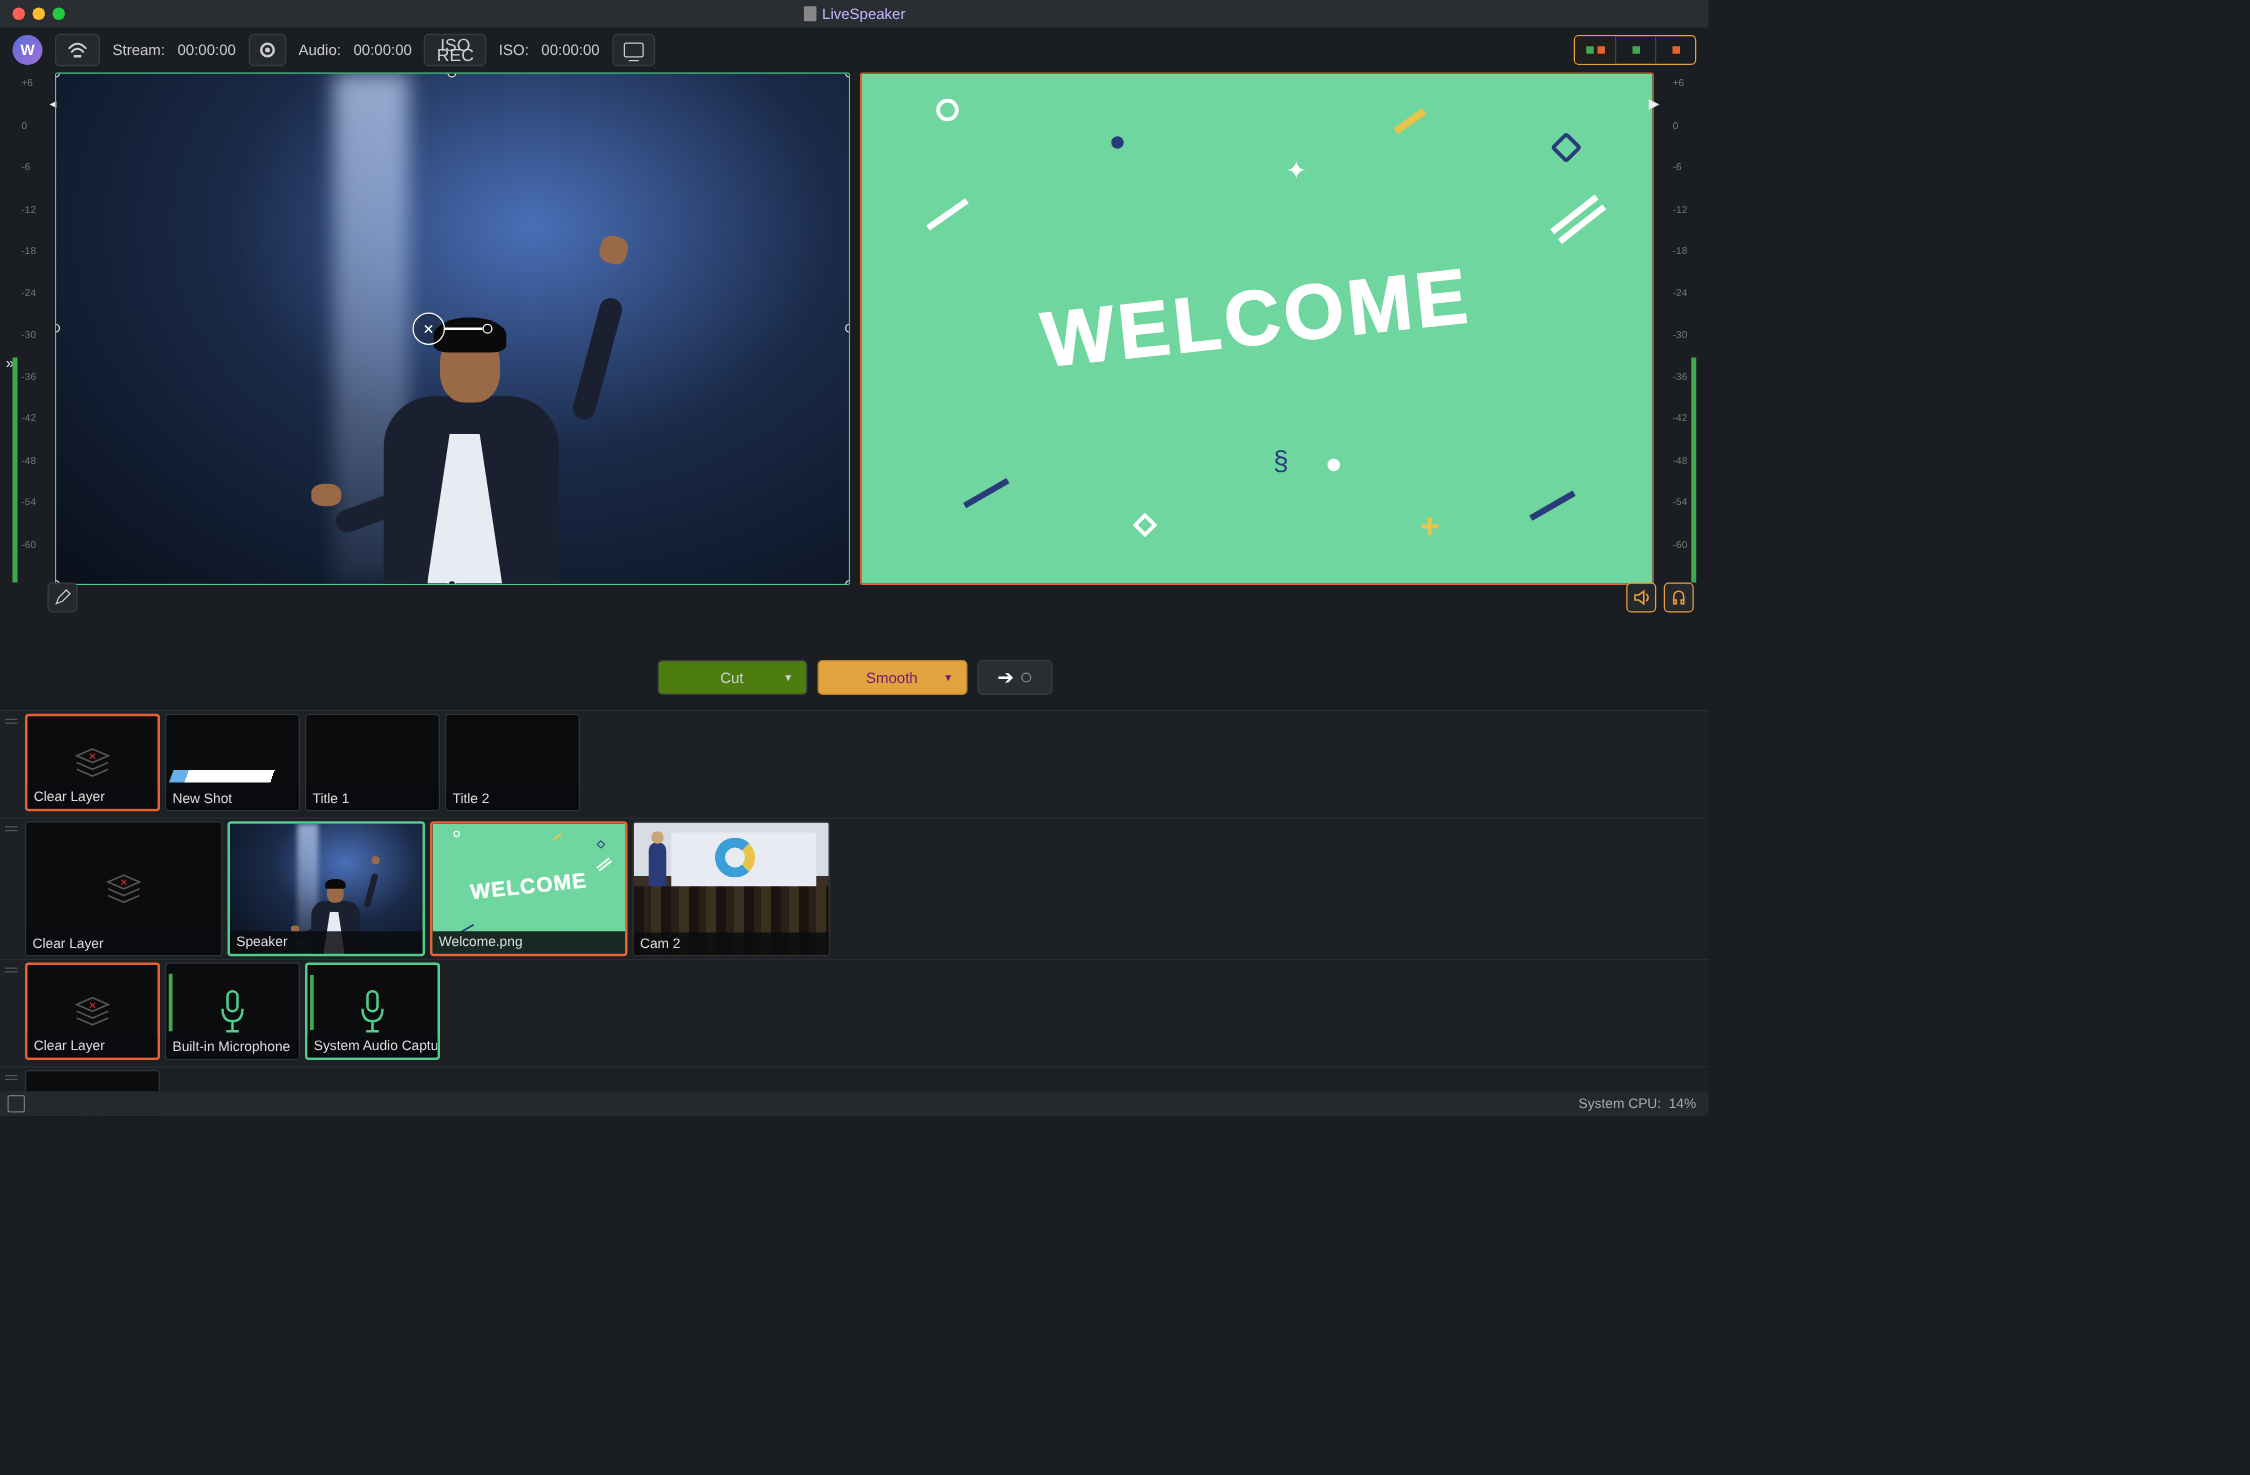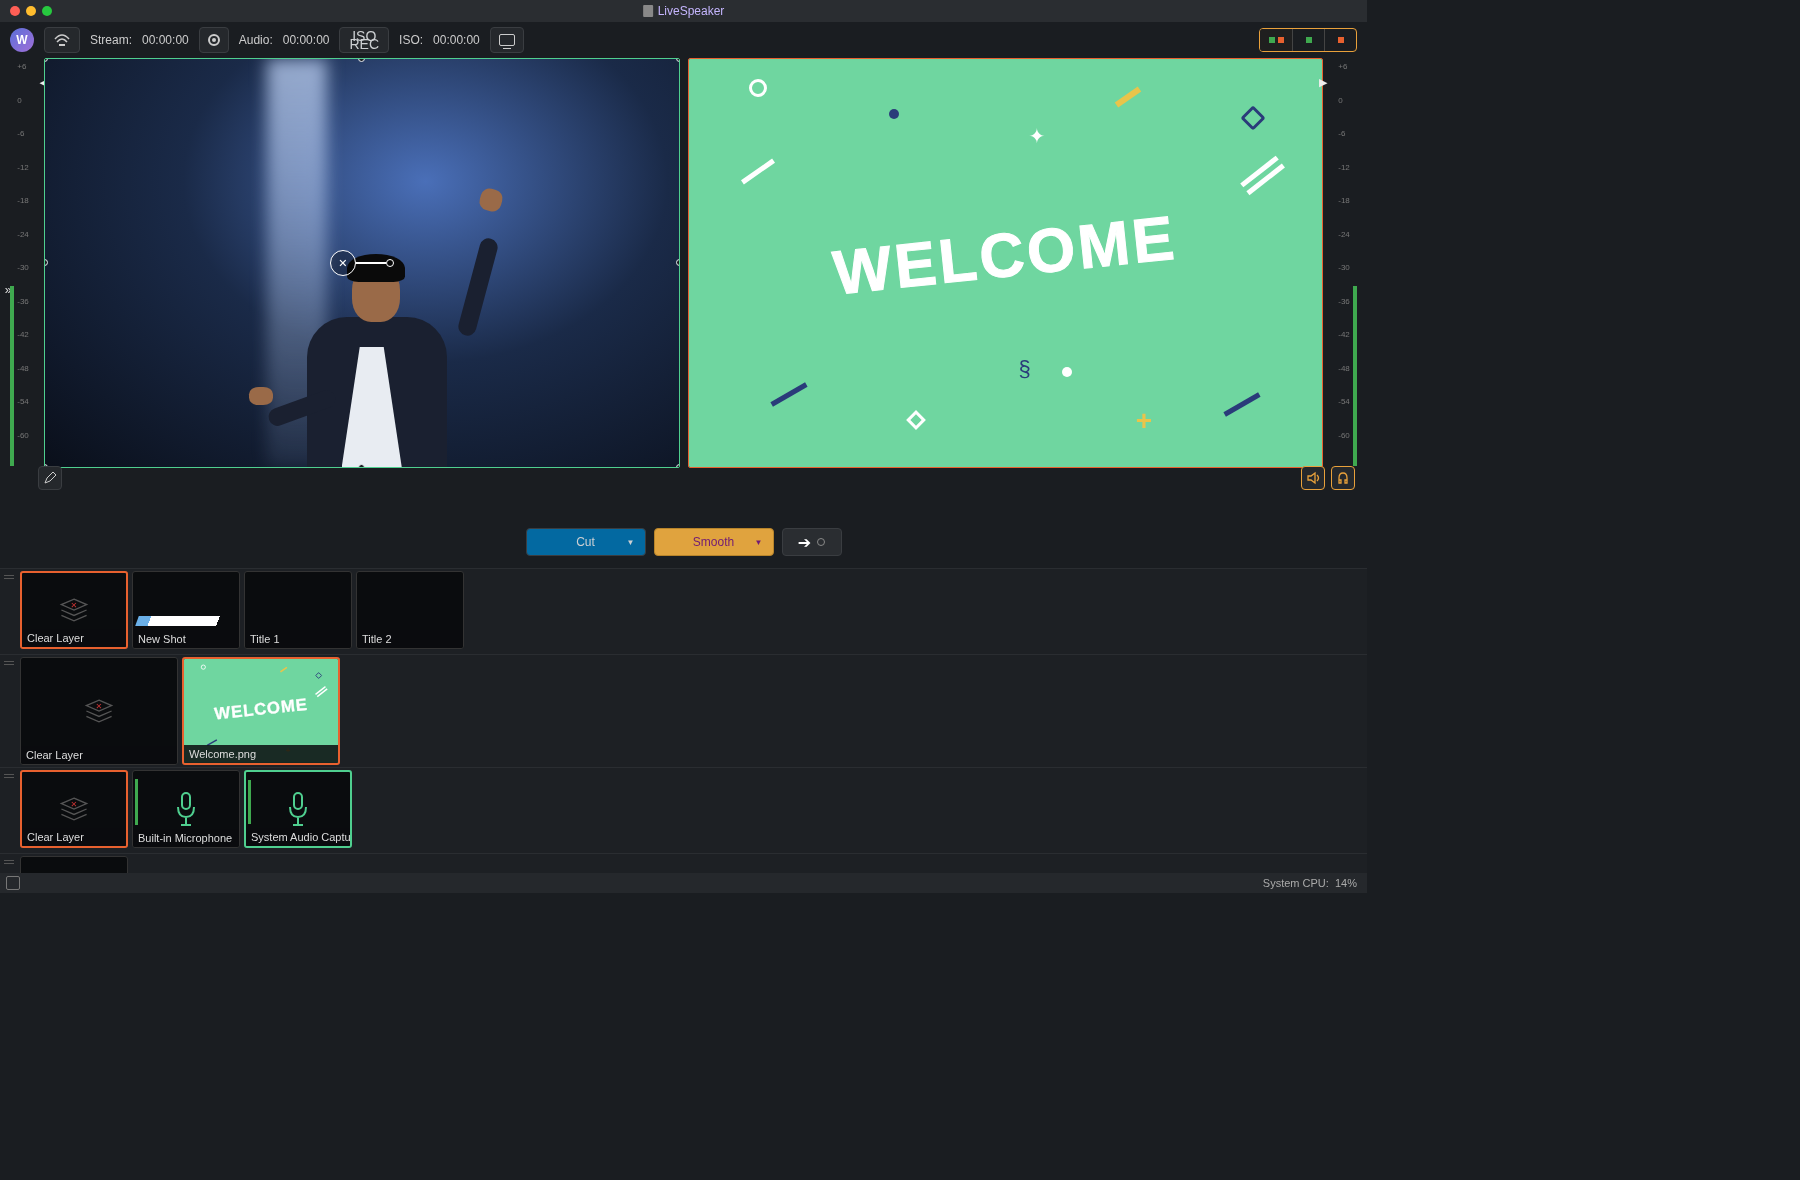--- a/index.html
+++ b/index.html
@@ -85,21 +85,21 @@
 .c13{bottom:90px;right:250px;width:10px;height:10px;background:#fff;border-radius:50%;}
 
 
 .below-left{position:absolute;left:38px;top:466px;}
 .sq-btn{width:24px;height:24px;border:1px solid #3a3d41;border-radius:4px;background:#25282c;display:flex;align-items:center;justify-content:center;}
 .below-right{position:absolute;right:12px;top:466px;display:flex;gap:6px;}
 .below-right .sq-btn{border-color:#e9a13b;color:#e9a13b;}
 
 
 .trans-row{position:absolute;top:526px;left:0;right:0;height:32px;display:flex;justify-content:center;gap:8px;align-items:center;}
-.dd{height:28px;border:1px solid #3a3d41;border-radius:4px;background:#0369a1;display:flex;align-items:center;justify-content:center;padding:0 30px 0 30px;position:relative;font-size:12px;min-width:120px;}
+.dd{height:28px;border:1px solid #3a3d41;border-radius:4px;background:#4d7c0f;display:flex;align-items:center;justify-content:center;padding:0 30px 0 30px;position:relative;font-size:12px;min-width:120px;}
 .dd::after{content:'▼';position:absolute;right:10px;font-size:8px;}
 .dd.gold{background:#e0a33e;color:#701a75;border-color:#b8842a;}
 .go-btn{height:28px;width:60px;border:1px solid #3a3d41;border-radius:4px;background:#2a2d31;display:flex;align-items:center;justify-content:center;gap:6px;}
 .go-btn .arr{color:#fff;}
 .go-btn .circ{width:8px;height:8px;border:1.5px solid #888;border-radius:50%;}
 
 
 .layers{position:absolute;top:568px;left:0;right:0;}
 .layer-row{display:flex;align-items:flex-start;border-top:1px solid #2a2d31;padding:2px 6px 2px 2px;min-height:86px;gap:4px;background:#1d2024;}
 .layer-row.short{min-height:30px;overflow:hidden;}
@@ -356,32 +356,57 @@
             <g stroke="#555" fill="none" stroke-width="1.5">
               <path d="M20 8 L34 14 L20 20 L6 14 Z"></path>
               <path d="M6 20 L20 26 L34 20"></path>
               <path d="M6 26 L20 32 L34 26"></path>
             </g>
             <text x="20" y="18" fill="#c33" font-size="9" text-anchor="middle">✕</text>
           </svg>
         </div>
         <div class="cap">Clear Layer</div>
       </div>
+      <div class="thumb sz2 sel-green">
+        <div class="speaker-scene">
+          <div class="stage-light"></div>
+          <div class="person">
+            <div class="arm-r"></div>
+            <div class="hand-r"></div>
+            <div class="torso"></div>
+            <div class="shirt"></div>
+            <div class="head"></div>
+            <div class="hair"></div>
+            <div class="arm-l"></div>
+            <div class="hand-l"></div>
+          </div>
+        </div>
+        <div class="cap">Speaker</div>
+      </div>
       <div class="thumb sz2 sel-red">
         <div class="welcome-scene">
           <div class="welcome-text" style="font-size:60px;">WELCOME</div>
           <div class="confetti c1"></div>
           <div class="confetti c3"></div>
           <div class="confetti c4"></div>
           <div class="confetti c6"></div>
           <div class="confetti c8">+</div>
           <div class="confetti c10"></div>
         </div>
         <div class="cap">Welcome.png</div>
       </div>
+      <div class="thumb sz2">
+        <div class="cam2-scene">
+          <div class="screen"></div>
+          <div class="donut"></div>
+          <div class="guy"></div>
+          <div class="crowd"></div>
+        </div>
+        <div class="cap">Cam 2</div>
+      </div>
     </div>
     <div class="layer-row">
       <div class="row-handle">
         <div class="ln"></div>
         <div class="ln"></div>
       </div>
       <div class="thumb sz1 sel-red">
         <div class="layers-stack">
           <svg class="ls-svg" viewBox="0 0 40 40">
             <g stroke="#555" fill="none" stroke-width="1.5">

